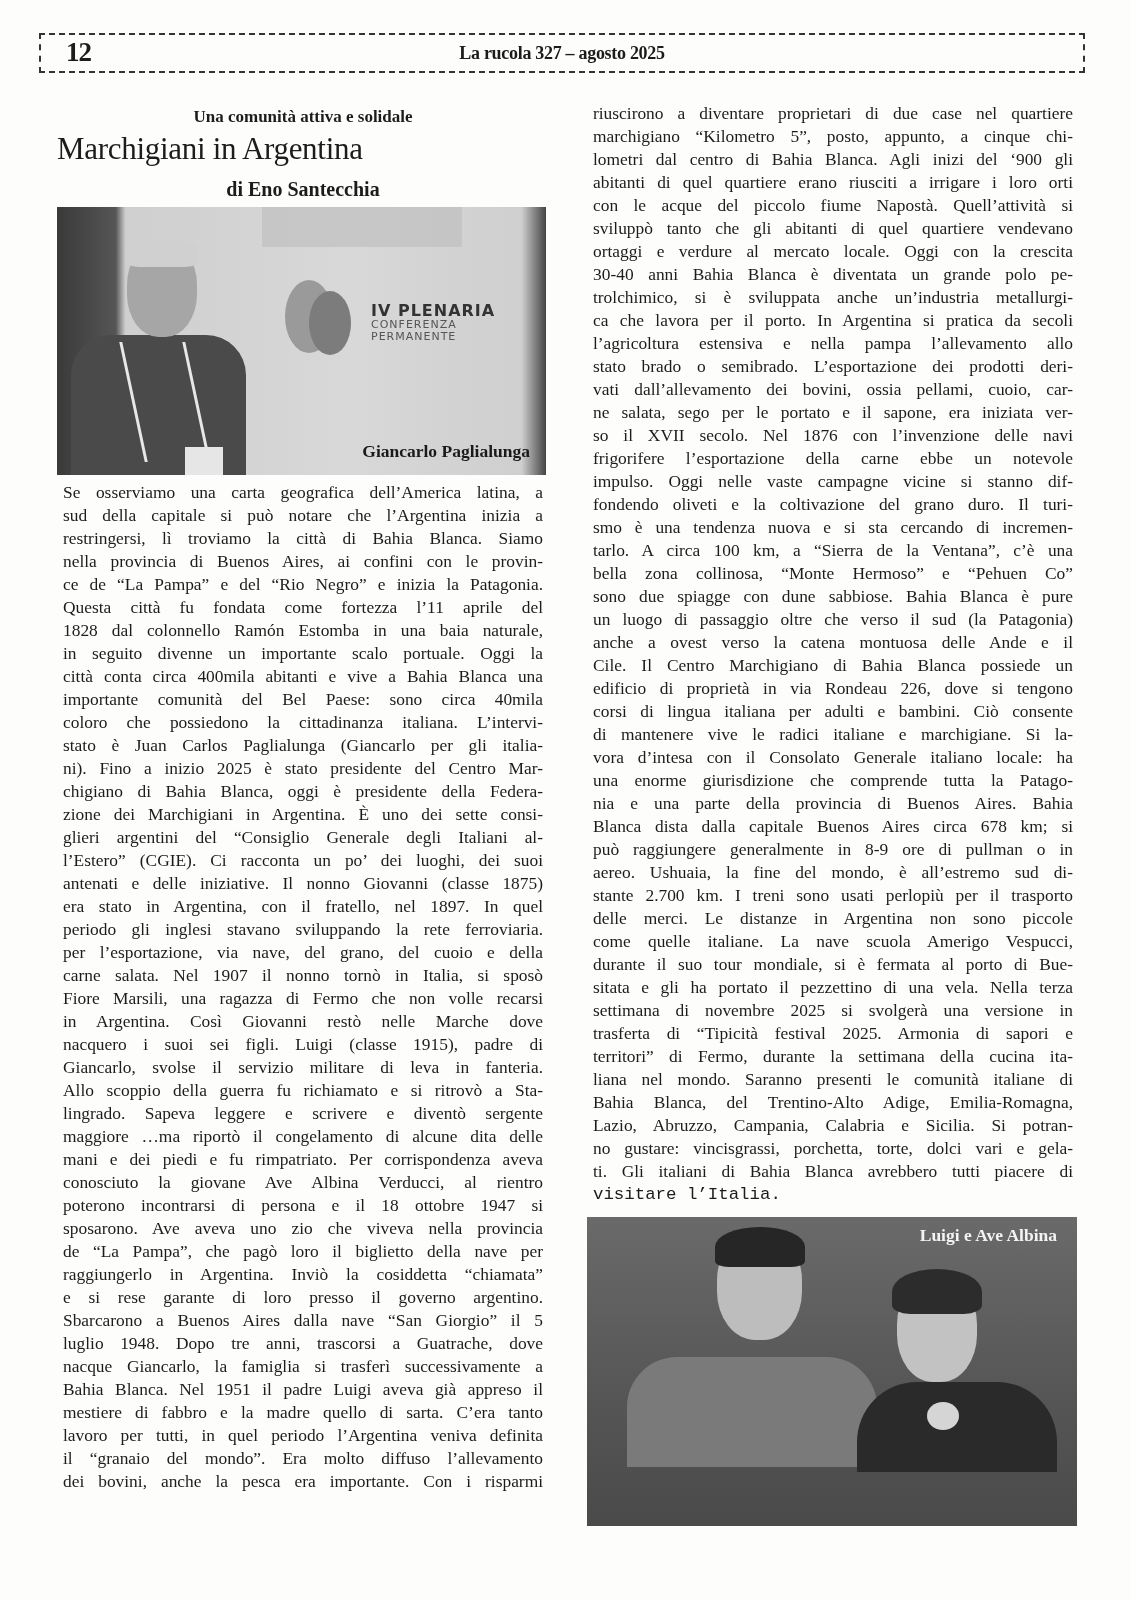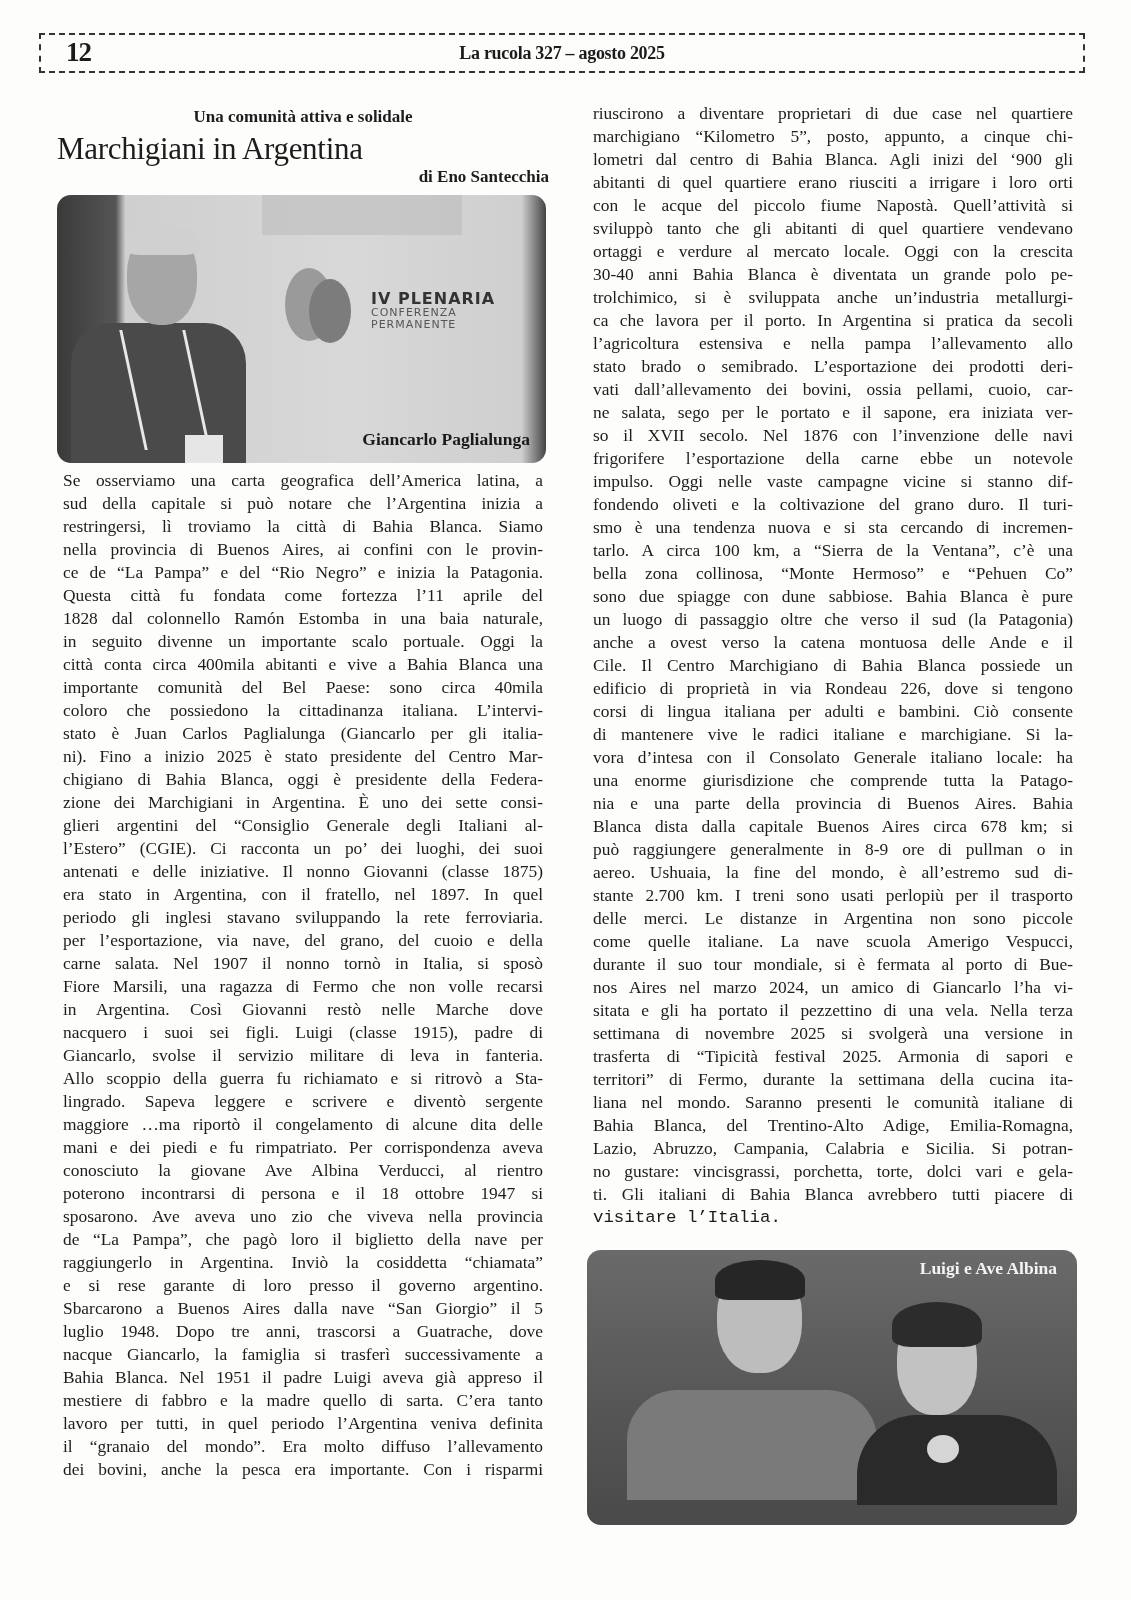--- a/index.html
+++ b/index.html
@@ -29,32 +29,32 @@
     .col-right { left: 587px; top: 96px; }
     .kicker {
       text-align: center; font-weight: bold; font-size: 17px; line-height: 22px;
       margin-top: 6px;
     }
     .title {
       text-align: left; font-size: 31px; line-height: 34px; margin-top: 4px;
       letter-spacing: -0.3px;
     }
     .byline {
-      text-align: right; font-weight: bold; font-size: 17px; line-height: 22px;
-      margin-top: 0px;
+      text-align: center; font-weight: bold; font-size: 20px; line-height: 22px;
+      margin-top: 12px;
     }
     .photo {
-      position: relative; overflow: hidden; background: #888; border-radius: 14px;
+      position: relative; overflow: hidden; background: #888;
     }
     .photo-left {
       width: 489px; height: 268px; margin-top: 7px;
       background: linear-gradient(90deg, #3a3a3a 0%, #555 12%, #cfcfcf 14%, #d8d8d8 60%, #cfcfcf 95%, #444 100%);
     }
     .photo-right {
-      width: 490px; height: 275px; margin-top: 21px;
+      width: 490px; height: 309px; margin-top: 11px;
       background: linear-gradient(180deg, #6a6a6a 0%, #555 60%, #4a4a4a 100%);
     }
     .caption {
       position: absolute; font-weight: bold; font-size: 17.5px;
     }
     .caption-left { right: 16px; bottom: 12px; color: #1a1a1a; }
     .caption-right { right: 20px; top: 7px; color: #f4f4f4; }
     .figure-shape { position: absolute; }
     .para { margin: 6px; }
     .para span.line { display: block; text-align: justify; text-align-last: justify; }
@@ -188,21 +188,20 @@
       <span class="line">vora d’intesa con il Consolato Generale italiano locale: ha</span>
       <span class="line">una enorme giurisdizione che comprende tutta la Patago-</span>
       <span class="line">nia e una parte della provincia di Buenos Aires. Bahia</span>
       <span class="line">Blanca dista dalla capitale Buenos Aires circa 678 km; si</span>
       <span class="line">può raggiungere generalmente in 8-9 ore di pullman o in</span>
       <span class="line">aereo. Ushuaia, la fine del mondo, è all’estremo sud di-</span>
       <span class="line">stante 2.700 km. I treni sono usati perlopiù per il trasporto</span>
       <span class="line">delle merci. Le distanze in Argentina non sono piccole</span>
       <span class="line">come quelle italiane. La nave scuola Amerigo Vespucci,</span>
       <span class="line">durante il suo tour mondiale, si è fermata al porto di Bue-</span>
-      <span class="line">nos Aires nel marzo 2024, un amico di Giancarlo l’ha vi-</span>
       <span class="line">sitata e gli ha portato il pezzettino di una vela. Nella terza</span>
       <span class="line">settimana di novembre 2025 si svolgerà una versione in</span>
       <span class="line">trasferta di “Tipicità festival 2025. Armonia di sapori e</span>
       <span class="line">territori” di Fermo, durante la settimana della cucina ita-</span>
       <span class="line">liana nel mondo. Saranno presenti le comunità italiane di</span>
       <span class="line">Bahia Blanca, del Trentino-Alto Adige, Emilia-Romagna,</span>
       <span class="line">Lazio, Abruzzo, Campania, Calabria e Sicilia. Si potran-</span>
       <span class="line">no gustare: vincisgrassi, porchetta, torte, dolci vari e gela-</span>
       <span class="line">ti. Gli italiani di Bahia Blanca avrebbero tutti piacere di</span>
       <span class="line last">visitare l’Italia.</span>

